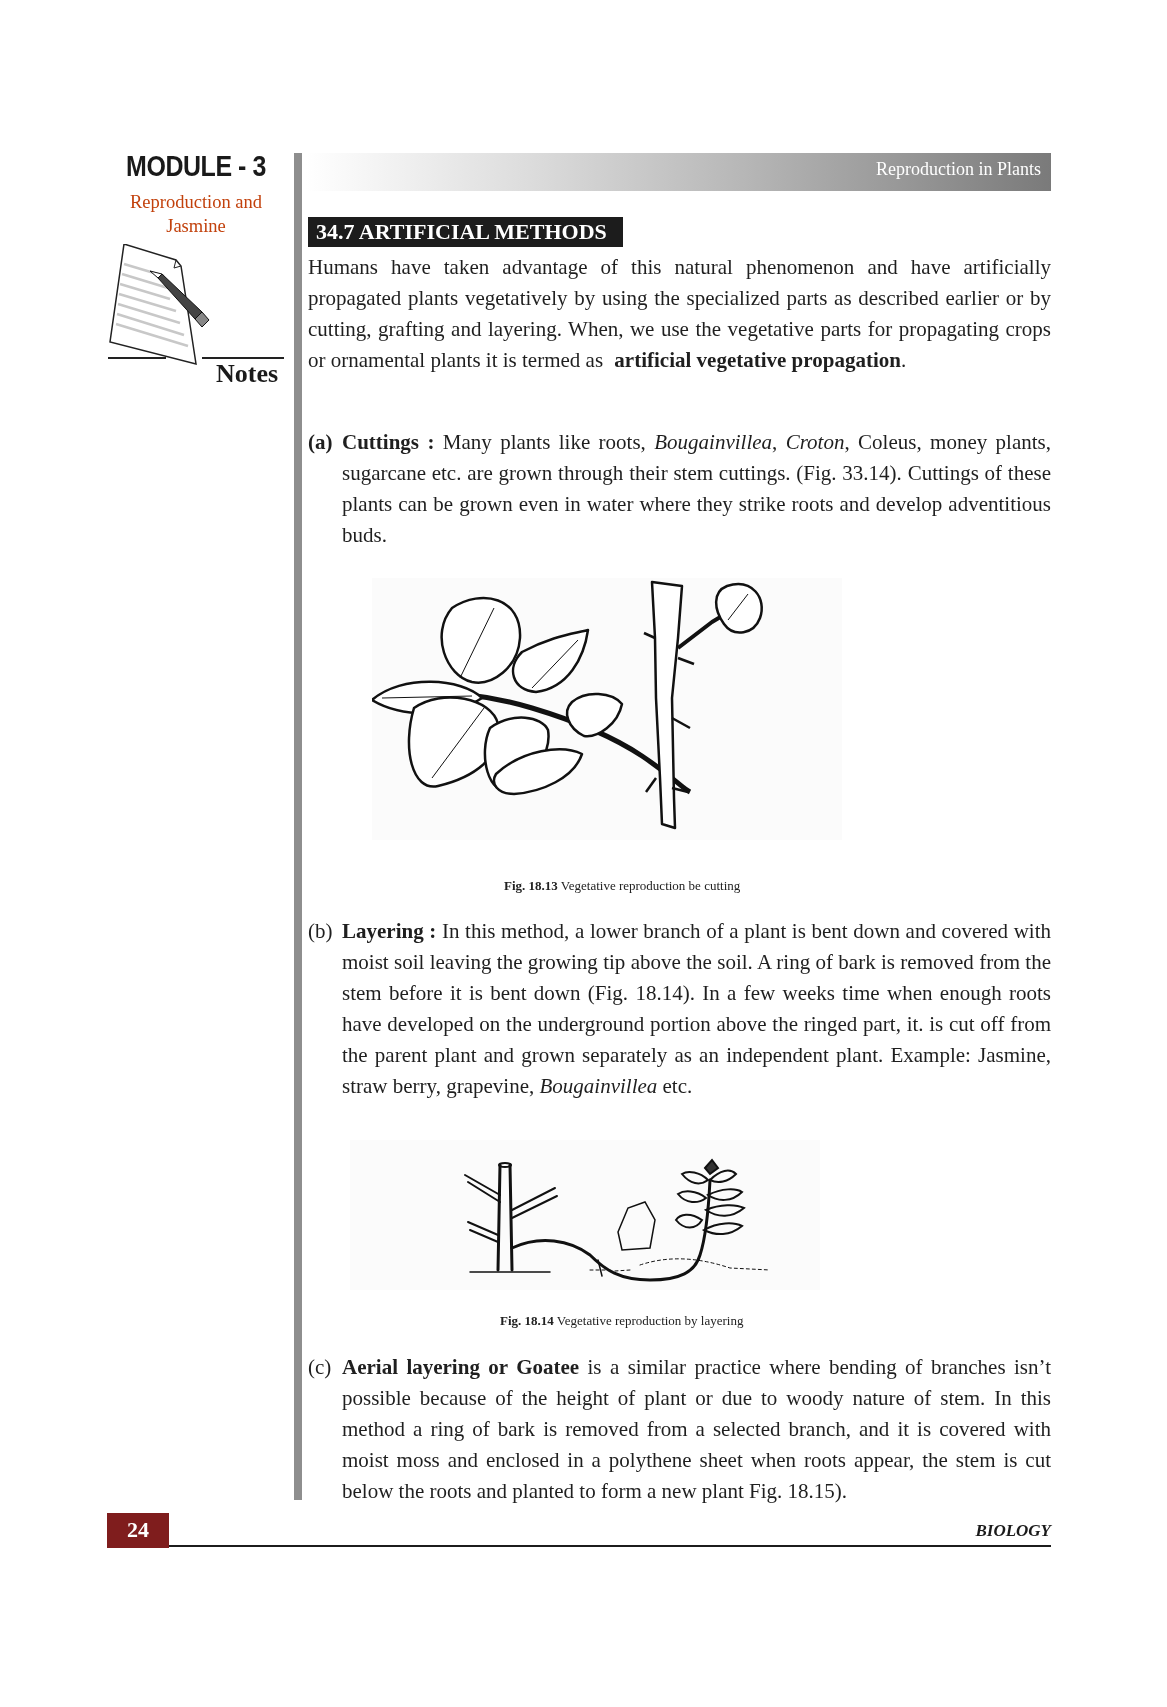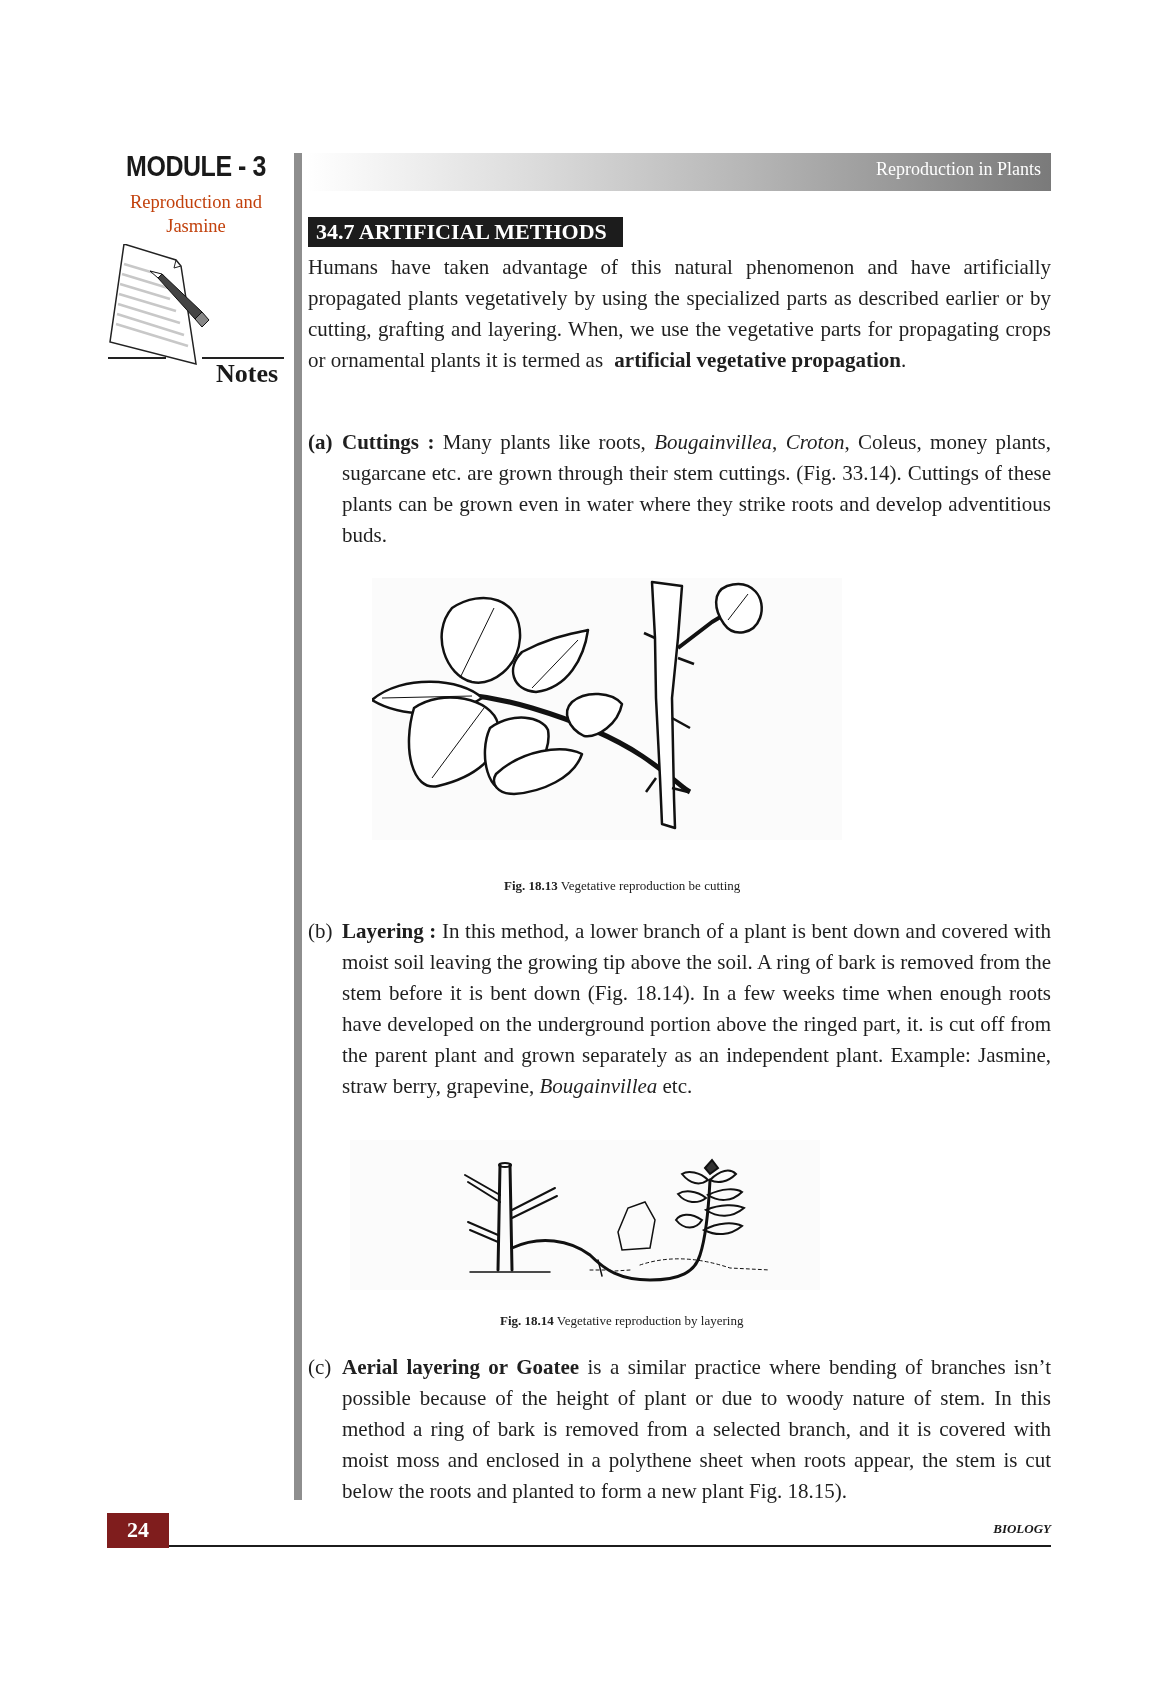--- a/index.html
+++ b/index.html
@@ -38,21 +38,21 @@
 
   
   .figure { position:absolute; background:#fbfbfb; }
   .fig-caption { position:absolute; font-size:13px; color:#222; white-space:nowrap; }
   .fig-caption b { font-weight:bold; }
 
   
   .page-num { position:absolute; left:107px; top:1513px; width:62px; height:35px; background:#7f1d1d;
     color:#fff; font-weight:bold; font-size:22px; text-align:center; line-height:33px; }
   .footer-rule { position:absolute; left:169px; top:1545px; width:882px; height:2px; background:#1c1c1c; }
-  .footer-subject { position:absolute; right:116px; top:1521px; font-weight:bold; font-style:italic; font-size:13px; color:#1a1a1a; }
+  .footer-subject { position:absolute; right:116px; top:1521px; font-weight:bold; font-style:italic; font-size:17px; color:#1a1a1a; }
 </style>
 </head>
 <body>
 
 <div class="module-title">MODULE - 3</div>
 <div class="module-sub">
   <div>Reproduction and</div>
   <div>Jasmine</div>
 </div>
 <div class="notes-icon">

